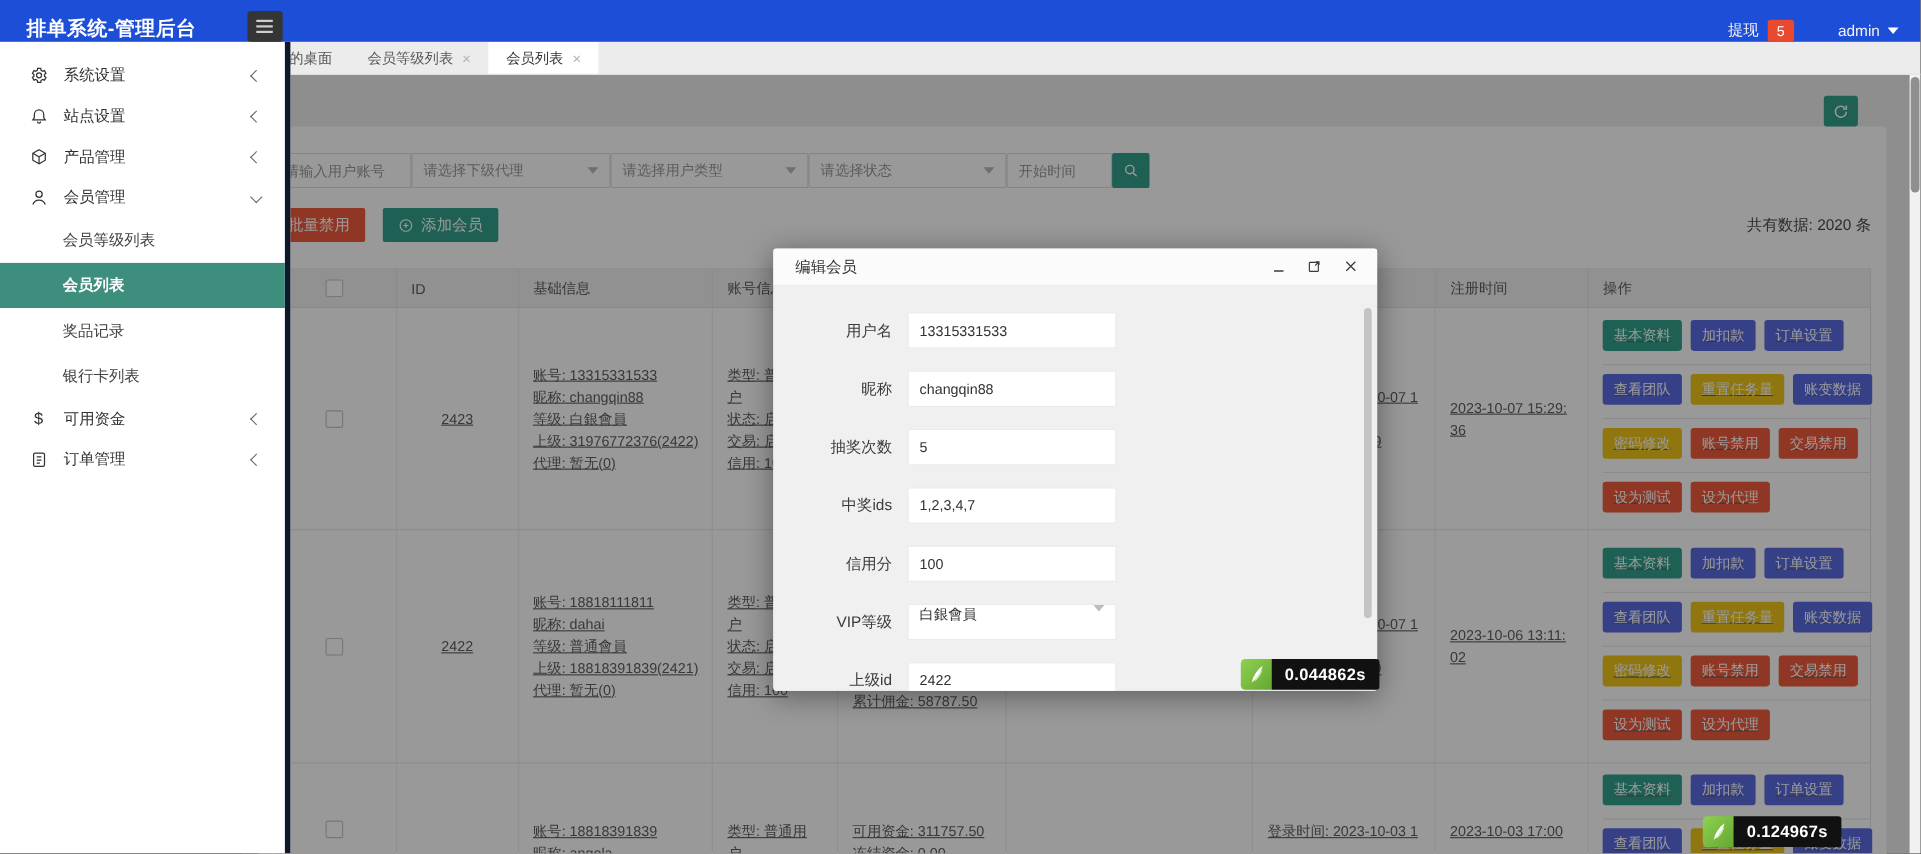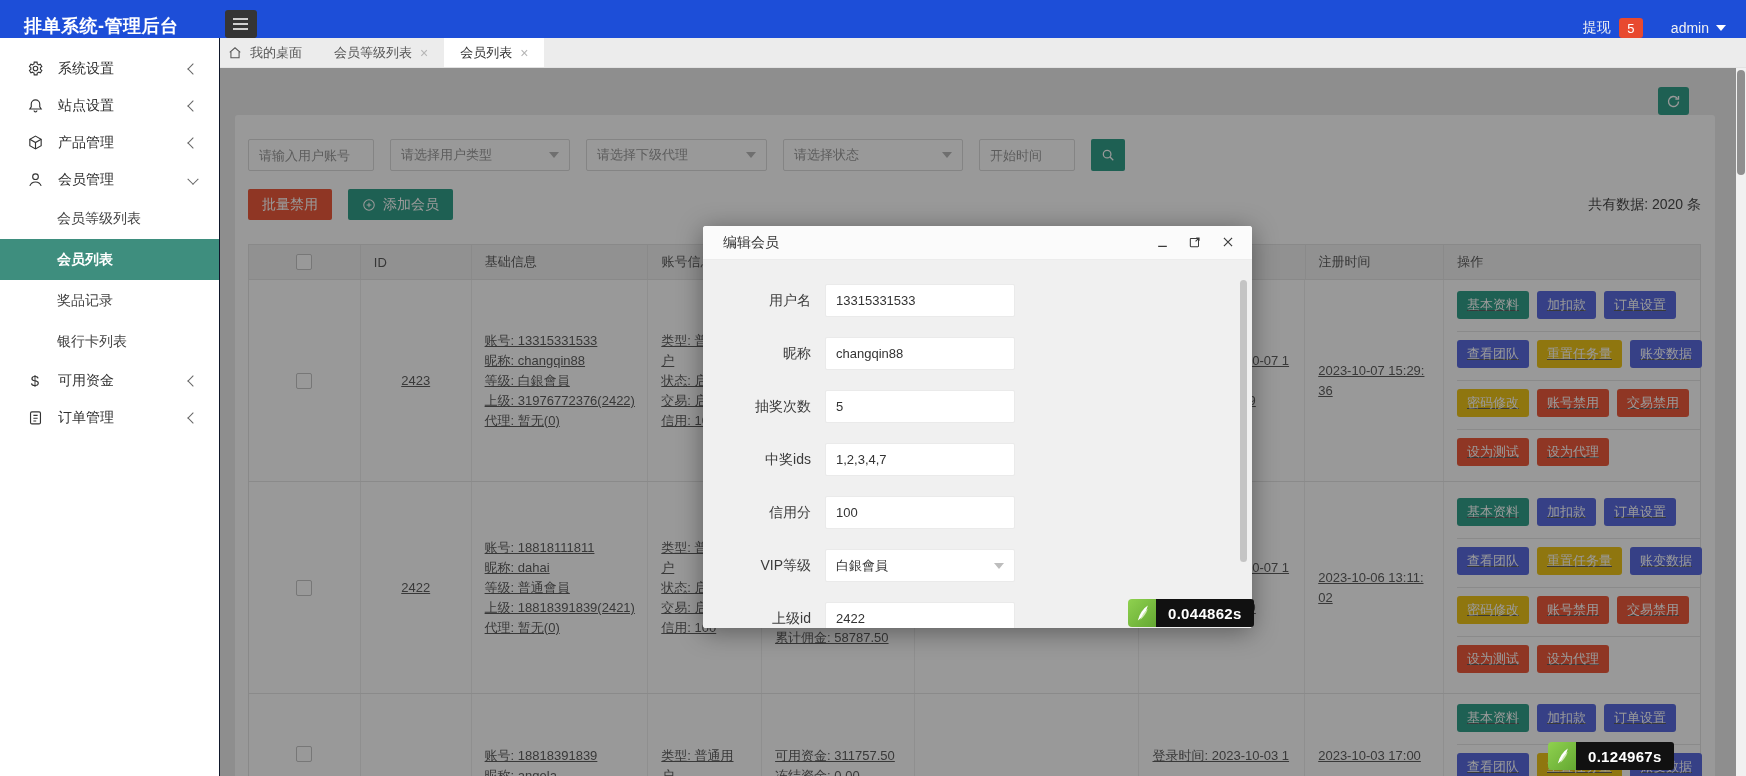--- a/index.html
+++ b/index.html
@@ -3,45 +3,45 @@
 <meta charset="utf-8">
 <style>
   html,body{margin:0;padding:0;background:#222;}
   .app{position:relative;width:1746px;height:776px;overflow:hidden;background:#fff;
        font-family:"Liberation Sans","DejaVu Sans",sans-serif;-webkit-font-smoothing:antialiased;}
   
   .hdr{position:absolute;left:0;top:0;width:100%;height:38px;background:#1d4ed8;z-index:70;display:flex;align-items:flex-end;}
   .hdr-title{color:#fff;font-size:18px;font-weight:bold;margin-left:24px;letter-spacing:.5px;}
   .hamburger{margin-left:46px;width:32px;height:28px;background:#353535;border-radius:3px;display:flex;flex-direction:column;justify-content:center;align-items:center;gap:3px;cursor:pointer;}
   .hamburger i{display:block;width:15px;height:2px;background:#cfcfcf;}
-  .hdr-right{position:absolute;right:20px;top:0;height:56px;display:flex;align-items:center;gap:2px;}
+  .hdr-right{position:absolute;right:20px;top:0;height:56px;display:flex;align-items:center;gap:14px;}
   .withdraw{color:#f2f2f2;font-size:14px;display:flex;align-items:center;gap:8px;cursor:pointer;}
   .badge{min-width:14px;height:20px;padding:0 5px;border-radius:3px;color:#fff;font-size:13px;display:flex;align-items:center;justify-content:center;}
   .user{color:#f2f2f2;font-size:14px;display:flex;align-items:center;gap:7px;cursor:pointer;margin-left:26px;}
   .caret-down{width:0;height:0;border-left:5px solid transparent;border-right:5px solid transparent;border-top:6px solid #fff;}
   
-  .sidebar{position:absolute;left:0;top:38px;width:220px;bottom:0;background:#ffffff;border-right:1px solid #0f172a;z-index:60;padding-top:12px;box-sizing:border-box;}
+  .sidebar{position:absolute;left:0;top:38px;width:264px;bottom:0;background:#ffffff;border-right:5px solid #0f172a;z-index:60;padding-top:12px;box-sizing:border-box;}
   .sitem{height:37px;display:flex;align-items:center;padding-left:26px;position:relative;color:#2f2f2f;font-size:14px;cursor:pointer;}
   .sitem .micon{width:18px;height:18px;margin-right:14px;display:flex;align-items:center;justify-content:center;color:#333;}
   .chev{position:absolute;right:22px;top:50%;width:7px;height:7px;border-right:1.5px solid #666;border-bottom:1.5px solid #666;}
   .chev.left{transform:translateY(-50%) rotate(135deg);}
   .chev.down{transform:translateY(-60%) rotate(45deg);}
   .subitem{height:41px;display:flex;align-items:center;padding-left:57px;font-size:14px;color:#424242;cursor:pointer;}
   .subitem.active{color:#fff;font-weight:bold;}
   
   .tabbar{position:absolute;left:212px;top:38px;right:0;height:29px;background:#ececec;z-index:55;display:flex;align-items:stretch;border-bottom:1px solid #e2e2e2;}
   .tab{display:flex;align-items:center;gap:8px;padding:0 16px;font-size:13px;color:#555;cursor:pointer;}
   .tab.active{background:#fff;color:#333;}
   .tab .x{color:#b5b5b5;font-size:14px;line-height:1;}
   .homeicon{width:14px;height:14px;}
   
   .content{position:absolute;left:220px;top:67px;right:0;bottom:0;background:#ededed;}
   .refresh-btn{position:absolute;right:57px;top:20px;width:31px;height:28px;border:none;border-radius:3px;display:flex;align-items:center;justify-content:center;cursor:pointer;z-index:5;}
   .card{position:absolute;left:15px;top:48px;width:1480px;bottom:-20px;background:#fff;border-radius:3px;}
-  .filters{position:absolute;left:13px;top:24px;display:flex;gap:16px;align-items:center;}
+  .filters{position:absolute;left:13px;top:24px;display:flex;align-items:center;}
   .f-input,.f-select{height:32px;box-sizing:border-box;border:1px solid #dcdcdc;border-radius:2px;background:#fff;font-size:13px;color:#333;padding:0 10px;font-family:inherit;}
   .f-input::placeholder{color:#9a9a9a;}
   .f-select{display:flex;align-items:center;justify-content:space-between;color:#9a9a9a;cursor:pointer;}
   .f-select .sc{width:0;height:0;border-left:5px solid transparent;border-right:5px solid transparent;border-top:6px solid #b9b9b9;}
   .search-btn{width:34px;height:32px;border:none;border-radius:2px;display:flex;align-items:center;justify-content:center;cursor:pointer;}
   .actions{position:absolute;left:13px;top:74px;display:flex;gap:16px;}
   .abtn{height:31px;border:none;border-radius:2px;color:#fff;font-size:14px;padding:0 14px;display:flex;align-items:center;gap:7px;cursor:pointer;font-family:inherit;justify-content:center;}
   .total{position:absolute;right:14px;top:81px;font-size:14px;color:#4a4a4a;}
   
   .tbl{position:absolute;left:13px;top:129px;width:1453px;border:1px solid #e4e4e4;border-bottom:none;box-sizing:border-box;}
@@ -67,21 +67,21 @@
   .pg-thumb{position:absolute;left:1px;top:3px;width:8px;height:105px;border-radius:4px;background:#8f8f8f;}
   
   .modal{position:absolute;left:703px;top:226px;width:549px;height:402px;background:#fff;border-radius:3px;box-shadow:0 4px 26px rgba(0,0,0,.4);z-index:90;overflow:hidden;}
   .m-title{height:33px;background:#fbfbfb;border-bottom:1px solid #ececec;display:flex;align-items:center;padding:0 20px;font-size:14px;color:#333;}
   .m-controls{position:absolute;right:16px;top:8px;display:flex;gap:17px;align-items:center;z-index:2;}
   .m-controls span{color:#3a3a3a;cursor:pointer;display:flex;align-items:center;justify-content:center;width:16px;height:16px;font-size:16px;}
   .m-body{position:absolute;left:0;top:34px;right:0;bottom:0;background:#f0f0f0;}
   .m-row{position:absolute;left:0;display:flex;align-items:center;}
   .m-label{width:108px;text-align:right;font-size:14px;color:#3b3b3b;}
   .m-input{margin-left:14px;width:190px;height:33px;box-sizing:border-box;background:#fff;border:1px solid #eaeaea;border-radius:2px;font-size:13px;color:#333;padding:0 10px;font-family:inherit;}
-  .m-select{margin-left:14px;width:190px;height:33px;box-sizing:border-box;background:#fff;border:1px solid #eaeaea;border-radius:2px;display:flex;align-items:center;justify-content:space-between;padding:0 10px;font-size:13px;color:#333;cursor:pointer;}
+  .m-select{margin-left:14px;width:190px;height:33px;box-sizing:border-box;background:#fff;border:1px solid #eaeaea;border-radius:2px;display:flex;align-items:flex-start;justify-content:space-between;padding:0 10px;font-size:13px;color:#333;cursor:pointer;}
   .m-select .sc{width:0;height:0;border-left:5px solid transparent;border-right:5px solid transparent;border-top:6px solid #bdbdbd;}
   .m-scroll{position:absolute;right:5px;top:20px;width:7px;height:282px;border-radius:4px;background:#c4c4c4;}
   
   .timer{position:absolute;display:flex;align-items:stretch;z-index:120;height:28px;}
   .timer .tico{width:28px;height:28px;border-radius:4px 0 0 4px;display:flex;align-items:center;justify-content:center;}
   .timer .tval{background:#111;color:#fff;font-size:15px;font-weight:bold;display:flex;align-items:center;padding:0 12px;border-radius:0 3px 3px 0;letter-spacing:.3px;}
   svg{display:block;}
 </style>
 </head>
 <body>
@@ -200,26 +200,26 @@
       <svg width="15" height="15" viewBox="0 0 24 24" fill="none" stroke="#fff" stroke-width="2.2">
           <path d="M20 12a8 8 0 1 1-2.3-5.6"></path>
           <path d="M20 3v5h-5"></path>
         </svg>
     </button>
 
     <div class="card">
 
       <div class="filters">
         <input class="f-input" style="width: 126px;" placeholder="请输入用户账号">
+        <div class="f-select" style="width:181px">
+          <span>请选择下级代理</span>
+          <span class="sc"></span>
+        </div>
         <div class="f-select" style="width:180px">
           <span>请选择用户类型</span>
-          <span class="sc"></span>
-        </div>
-        <div class="f-select" style="width:181px">
-          <span>请选择下级代理</span>
           <span class="sc"></span>
         </div>
         <div class="f-select" style="width:180px">
           <span>请选择状态</span>
           <span class="sc"></span>
         </div>
         <input class="f-input" style="width: 96px;" placeholder="开始时间">
         <button class="search-btn" style="background:#33A08A">
           <svg width="14" height="14" viewBox="0 0 24 24" fill="none" stroke="#fff" stroke-width="2.2">
               <circle cx="10.5" cy="10.5" r="6.5"></circle>

